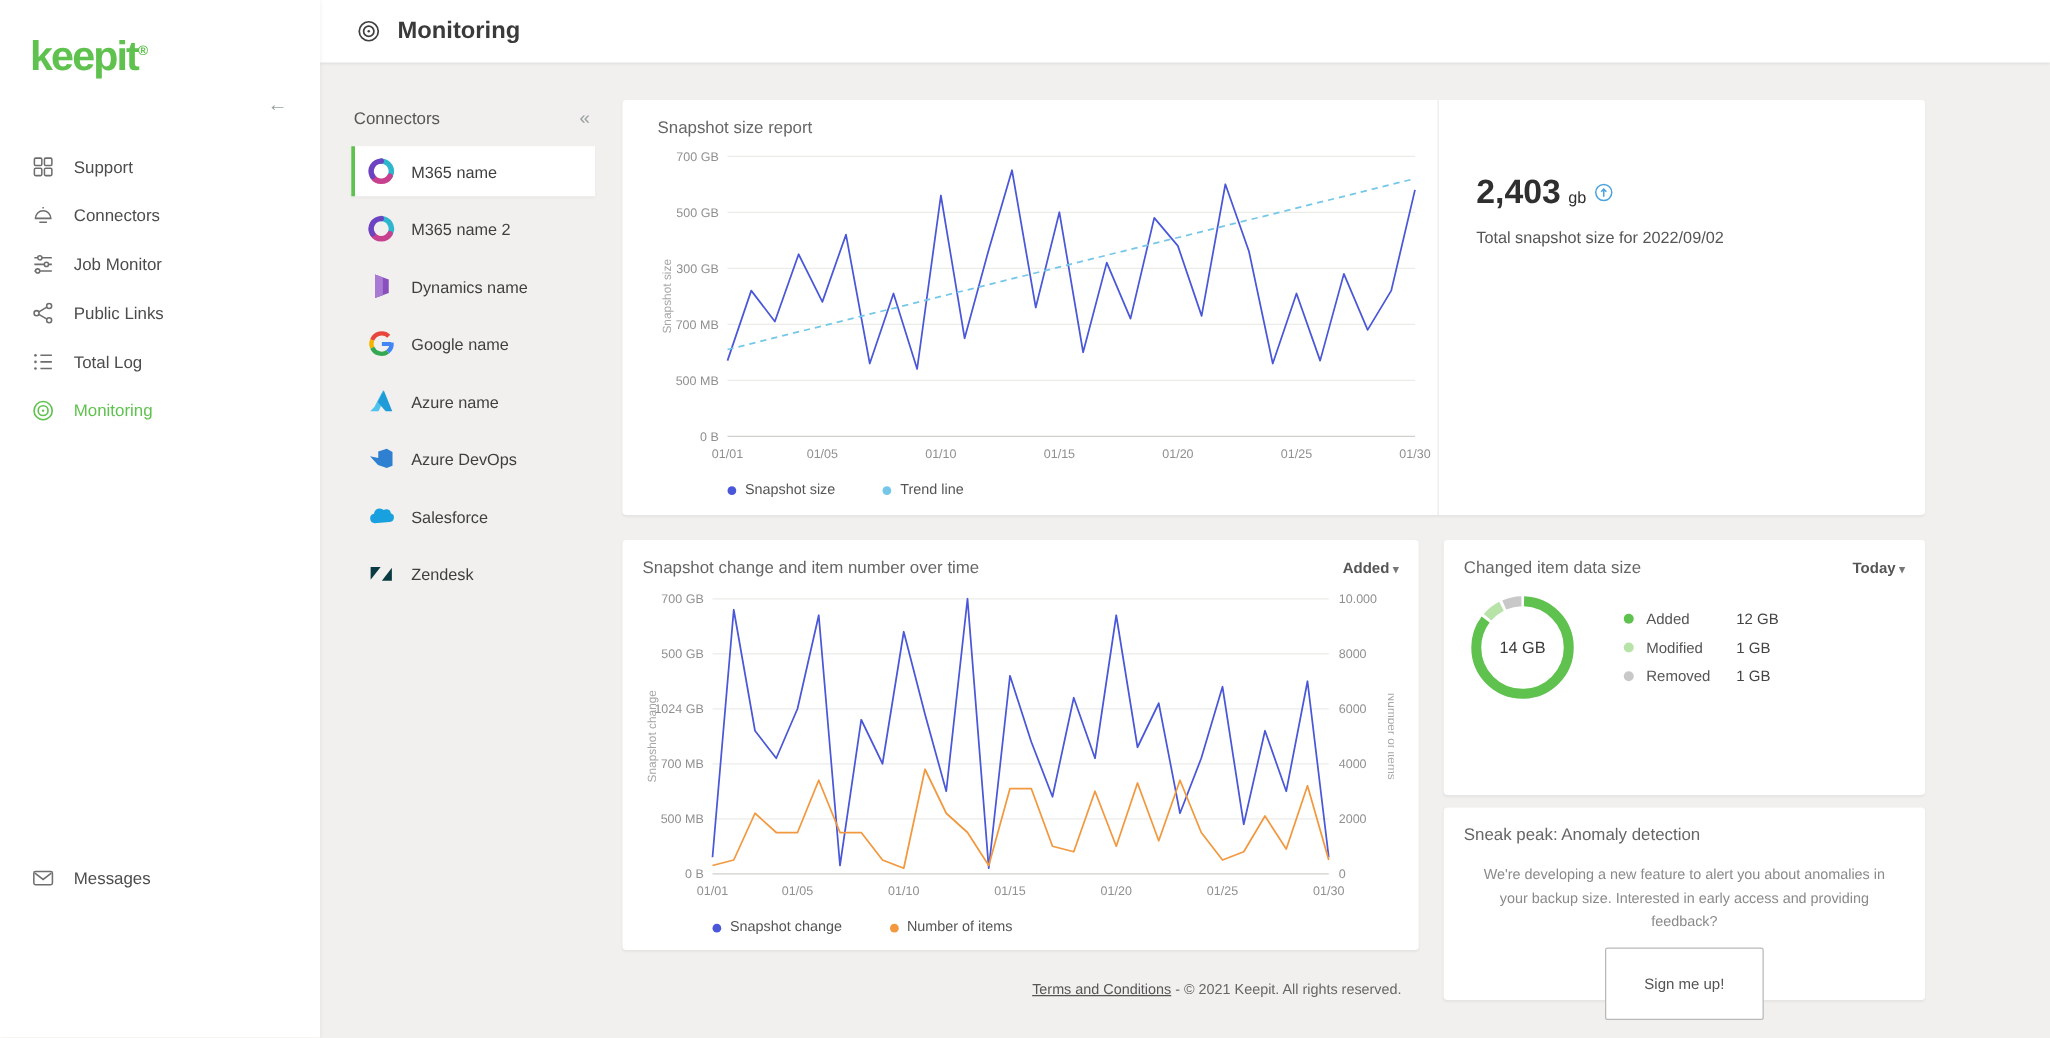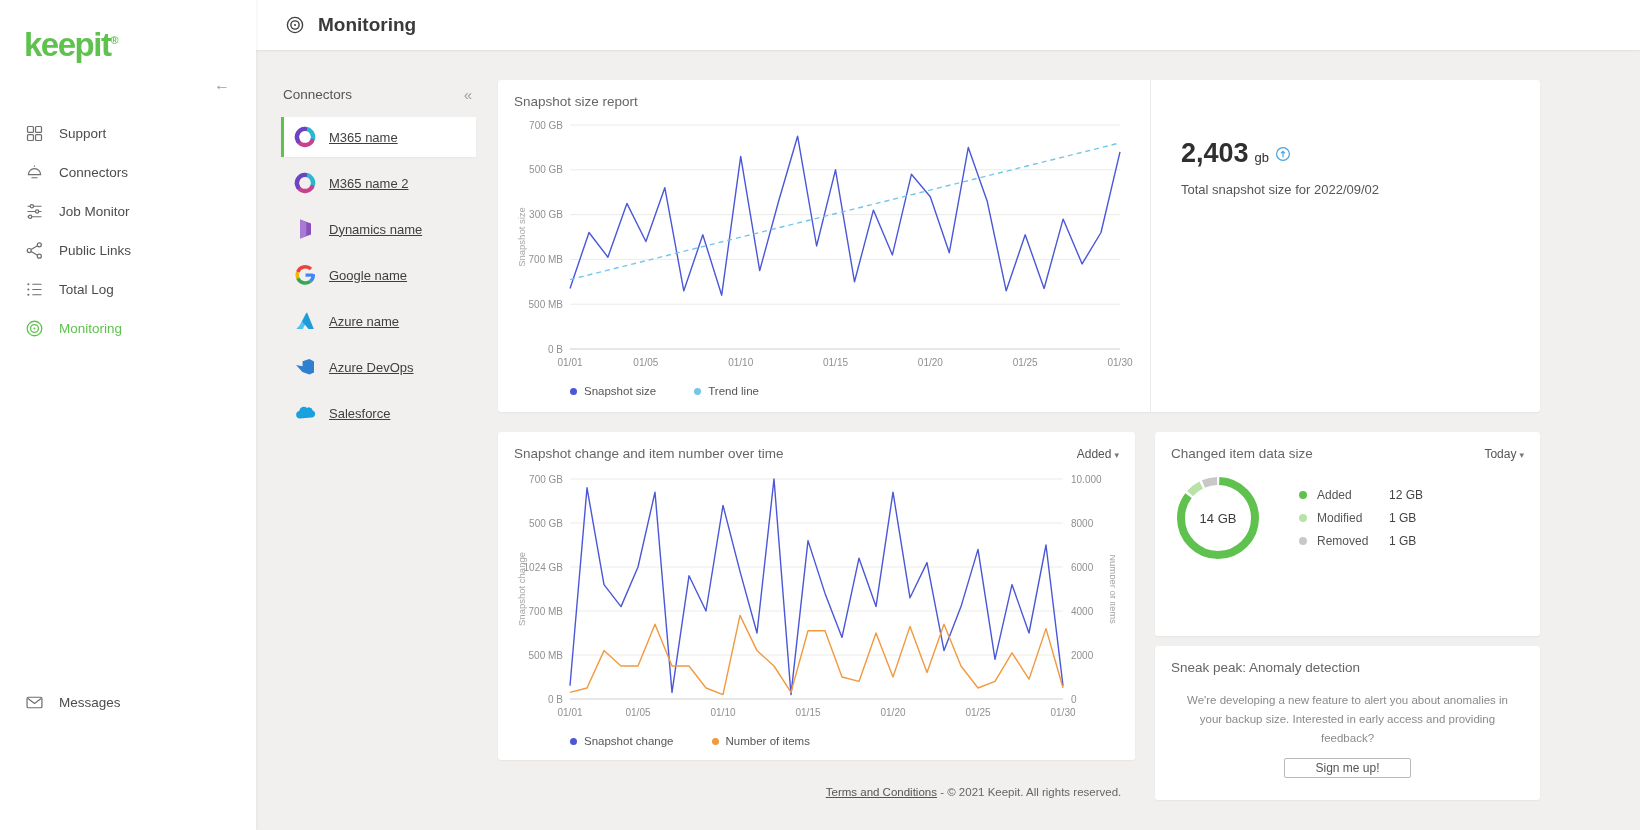--- a/index.html
+++ b/index.html
@@ -30,52 +30,52 @@
 
   
   .workspace { position:absolute; left:256px; top:50px; right:0; bottom:0;
                padding:30px 100px 0 25px; display:flex; gap:22px; }
 
   .connectors { width:195px; flex-shrink:0; }
   .connectors-header { display:flex; justify-content:space-between; align-items:center;
                        color:#555; font-size:13.5px; padding:6px 4px 14px 2px; }
   .conn-collapse { color:#9aa0a0; font-size:15px; cursor:pointer; }
   .conn-item { display:flex; align-items:center; gap:12px; padding:8px 9px; margin-bottom:6px;
-               font-size:13px; color:#3f3f3f; border-left:3px solid transparent; cursor:pointer;text-decoration:underline; }
+               font-size:13px; color:#3f3f3f; border-left:3px solid transparent; cursor:pointer; }
   .conn-item.selected { background:#fff; border-left-color:#5fc24e; box-shadow:0 1px 2px rgba(0,0,0,.04); }
   .conn-item .cicon { width:24px; height:24px; flex-shrink:0; }
 
   .cards { flex:1; display:flex; flex-direction:column; position:relative; }
   .card { background:#fff; border-radius:3px; box-shadow:0 1px 2px rgba(0,0,0,.05); }
   .card-title { font-size:13.5px; color:#666; }
 
   
   .card-snapshot { height:332px; display:flex; margin-bottom:20px; }
-  .snapshot-left { flex:1; padding:14px 0 0 16px; }
+  .snapshot-left { flex:1; padding:14px 0 0 28px; }
   .snapshot-info { width:390px; border-left:1px solid #ececea; padding:58px 0 0 30px; }
   .big-value-row { display:flex; align-items:baseline; gap:6px; }
   .big-value { font-size:27px; font-weight:bold; color:#2f2f2f; }
   .big-unit { font-size:13px; color:#2f2f2f; }
   .info-icon { width:16px; height:16px; align-self:center; cursor:pointer; }
   .info-icon svg { width:100%; height:100%; display:block; }
   .info-caption { font-size:13px; color:#555; margin-top:13px; }
 
   
   .row2 { display:flex; gap:20px; }
   .card-change { width:637px; height:328px; padding:14px 16px; }
   .title-row { display:flex; justify-content:space-between; align-items:center; }
-  .dropdown { font-size:12px; color:#555; cursor:pointer; white-space:nowrap; }
+  .dropdown { font-size:12px; color:#555; cursor:pointer; white-space:nowrap;font-weight:bold; }
   .dropdown .caret { font-size:9px; color:#777; margin-left:3px; }
   .right-col { width:385px; display:flex; flex-direction:column; gap:10px; }
   .card-changed { height:204px; padding:14px 16px; }
   .card-anomaly { height:154px; padding:14px 16px; text-align:center; }
   .card-anomaly .card-title { text-align:left; }
   .anomaly-body { font-size:11.5px; color:#8a8a8a; line-height:1.65; width:340px; margin:16px auto 0; }
   .signup-btn { margin-top:10px; background:#fff; border:1px solid #b9b9b9; border-radius:2px;
-                padding:2px 30px; font-size:12px; color:#555; cursor:pointer; font-family:inherit; }
+                padding:21px 30px; font-size:12px; color:#555; cursor:pointer; font-family:inherit; }
 
   
   .chart-legend { display:flex; gap:38px; margin:4px 0 0 56px; }
   .lg-item { display:flex; align-items:center; gap:7px; font-size:11.5px; color:#555; }
   .lg-dot { width:7px; height:7px; border-radius:50%; display:inline-block; }
 
   
   .donut-row { display:flex; align-items:center; margin-top:10px; gap:34px; }
   .donut-holder { width:94px; height:94px; }
   .donut-legend { display:flex; flex-direction:column; gap:9px; }
@@ -251,20 +251,30 @@
         </span>
       <span>Azure DevOps</span>
     </div>
     <div class="conn-item">
       <span class="cicon">
           <svg viewBox="0 0 24 24">
             <path d="M6.8 17.6a3.9 3.9 0 0 1-.6-7.7A4.7 4.7 0 0 1 14 7a3.5 3.5 0 0 1 2.7-.6 3.7 3.7 0 0 1 3 3.2 3.6 3.6 0 0 1-1.2 7z" fill="#18a0df"></path>
           </svg>
         </span>
       <span>Salesforce</span>
+    </div>
+    <div class="conn-item">
+      <span class="cicon">
+          <svg viewBox="0 0 24 24" fill="#0b3b42">
+            <path d="M3.5 6.5h8v0L3.5 16.8z"></path>
+            <path d="M11.5 8.2v9.3h-8z" opacity="0"></path>
+            <path d="M20.5 17.5h-8v0l8-10.3z"></path>
+          </svg>
+        </span>
+      <span>Zendesk</span>
     </div>
   </section>
 
   <div class="cards">
 
     <div class="card card-snapshot">
       <div class="snapshot-left">
         <div class="card-title">Snapshot size report</div>
         <div style="margin-top:6px;"><svg width="620" height="262">
               <line x1="56" y1="234" x2="606" y2="234" stroke="#cfcfcc" stroke-width="1"></line>

